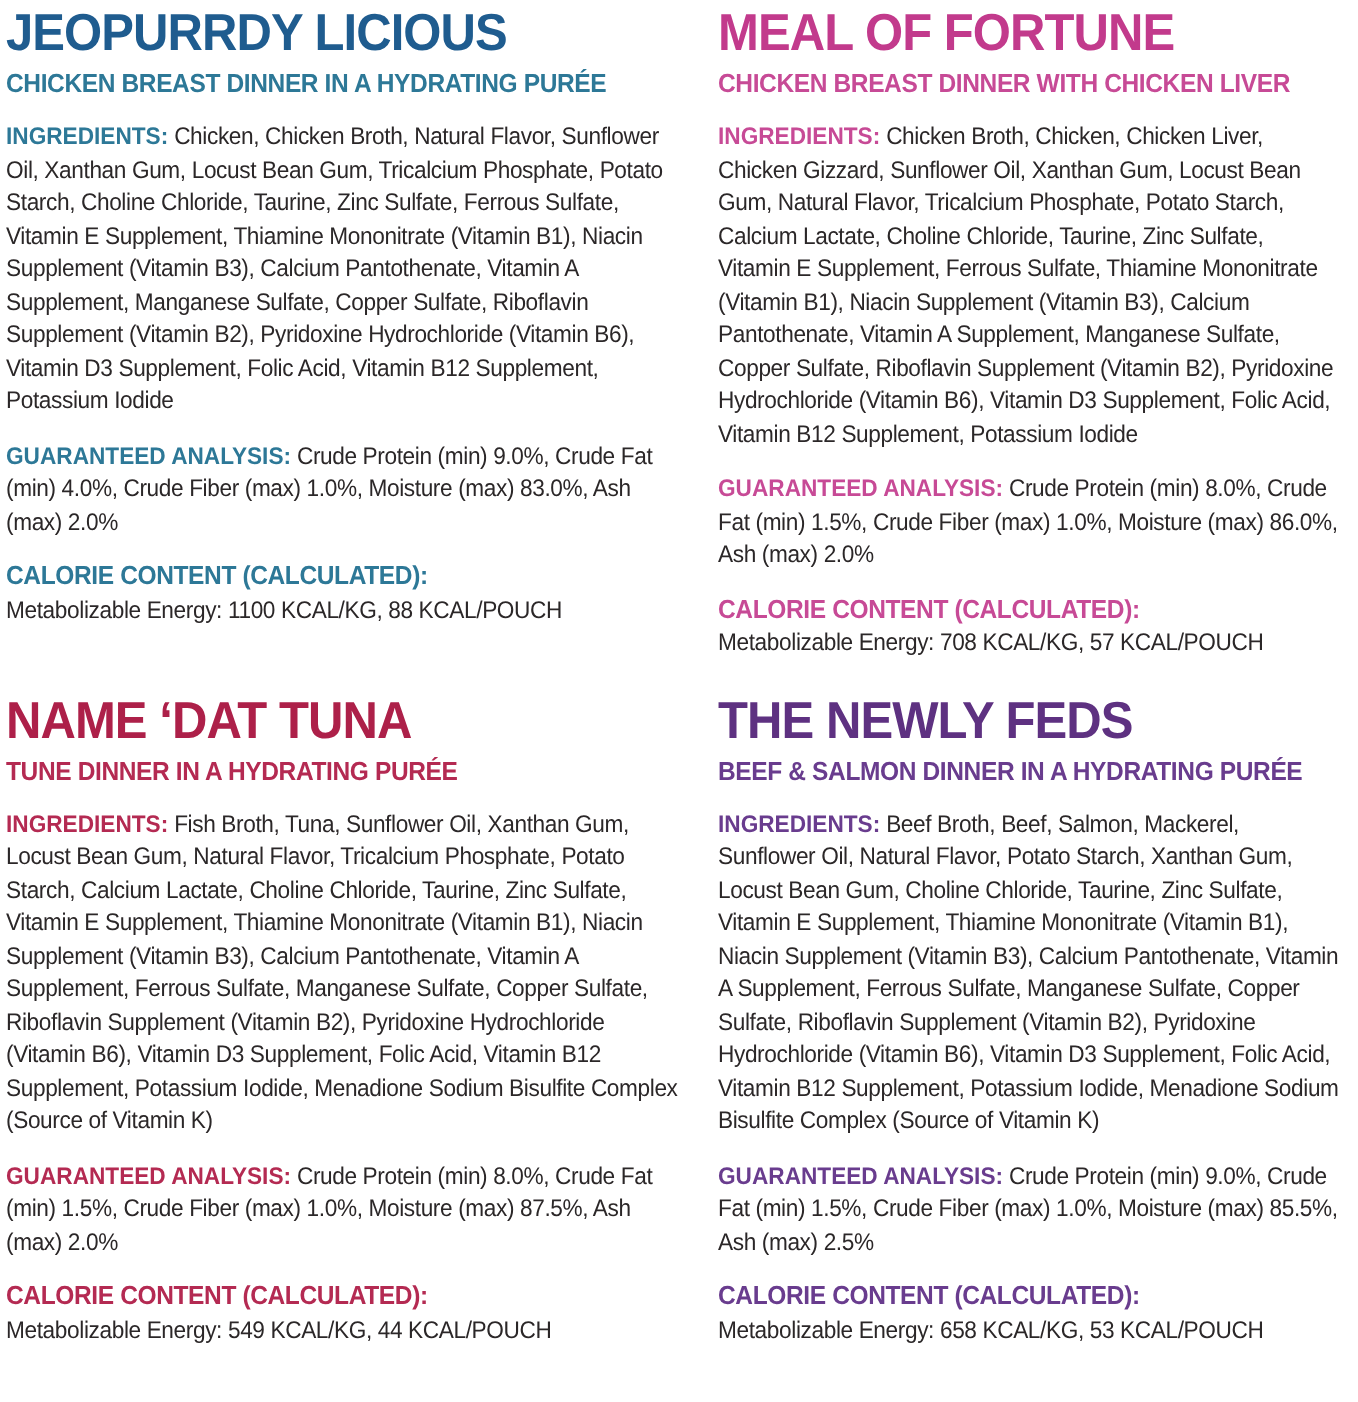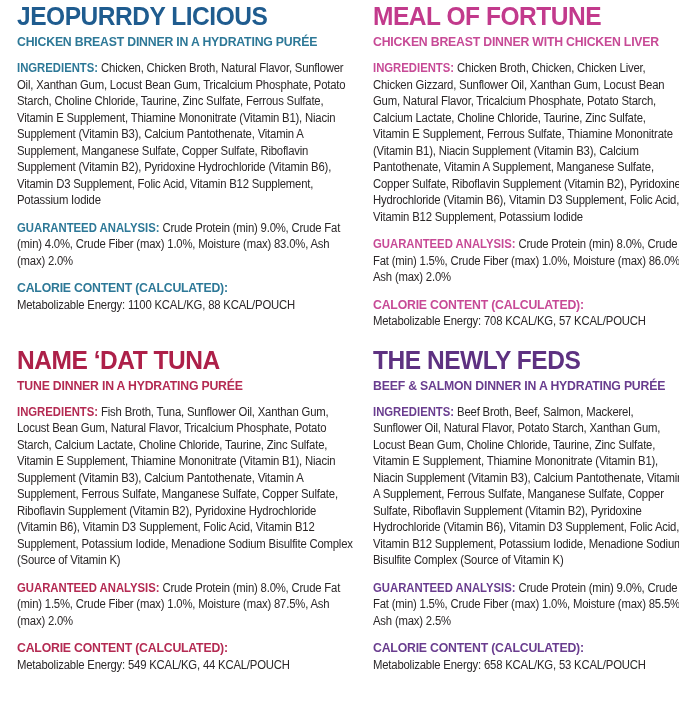--- a/index.html
+++ b/index.html
@@ -8,21 +8,21 @@
     background: #ffffff;
     overflow: hidden;
     font-family: "Liberation Sans", sans-serif;
     color: #2b2728;
   }
   .grid {
     display: grid;
     grid-template-columns: 340px 311px;
     column-gap: 28px;
     row-gap: 24px;
-    padding: 2px 0 0 17px;
+    padding: 2px 0 0 3px;
     gap: 16px;
   }
   .product { display: block; }
   .title {
     font-size: 26px;
     font-weight: 700;
     line-height: 1.08;
     letter-spacing: -0.5px;
     color: var(--title-color, #222);
     width: 106%;

